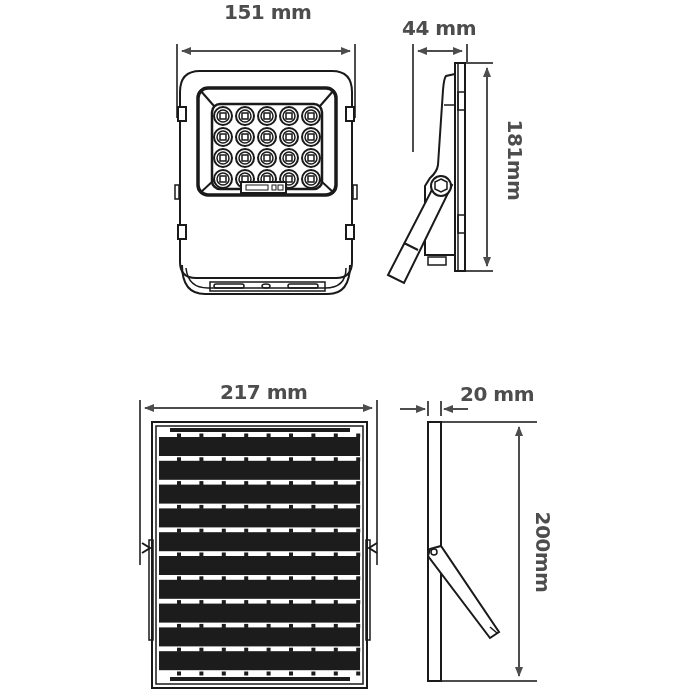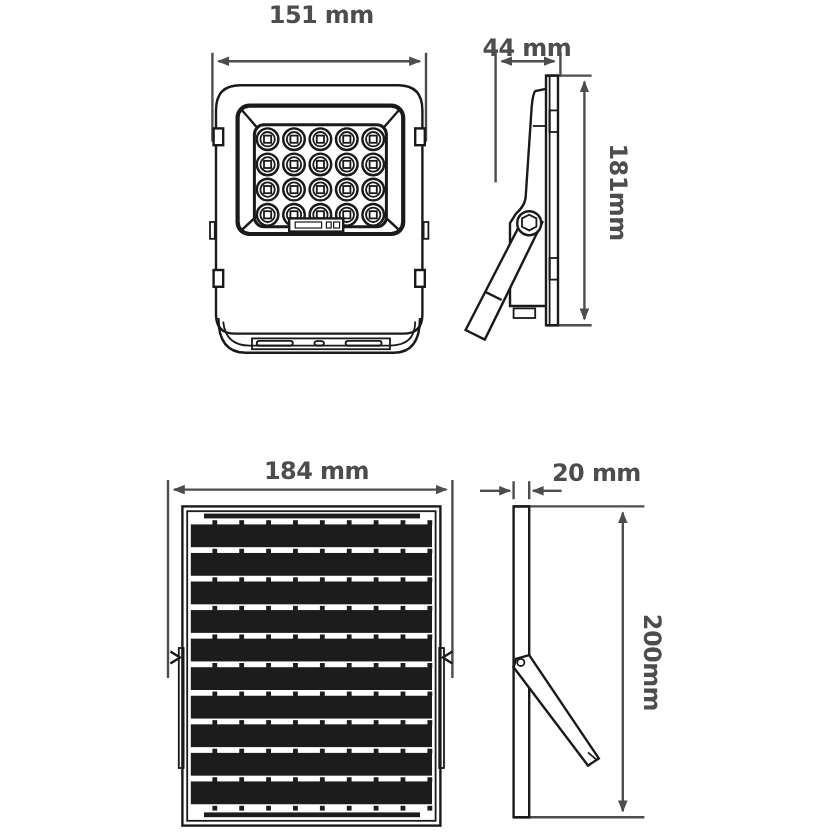--- a/index.html
+++ b/index.html
@@ -275,17 +275,17 @@
     <line x1="519" y1="427" x2="519" y2="676" stroke="#4d4d4d" stroke-width="2" marker-end="url(#arr)" marker-start="url(#arrs)"></line>
 
     <rect x="428" y="422" width="13" height="259"></rect>
     <path d="M430,549 L441,546 L499,632 L490,638 L428,556 Z" fill="#fff"></path>
     <line x1="490" y1="627" x2="497" y2="633" stroke-width="1.5"></line>
     <circle cx="434" cy="552" r="3" stroke-width="1.5"></circle>
   </g>
 </svg>
 
 <div class="dim-label" style="left:224px; top:0;text-align:center;">151 mm</div>
-<div class="dim-label" style="left:402px; top:28px;">44 mm</div>
+<div class="dim-label" style="left:402px; top:16px;">44 mm</div>
 <div class="dim-label vertical" style="left:475px; top:148px;">181mm</div>
-<div class="dim-label" style="left:220px; top:380px;">184 mm</div>
+<div class="dim-label" style="left:220px; top:380px;">217 mm</div>
 <div class="dim-label" style="left:460px; top:382px;">20 mm</div>
 <div class="dim-label vertical" style="left:503px; top:540px;">200mm</div>
 
 </body></html>

